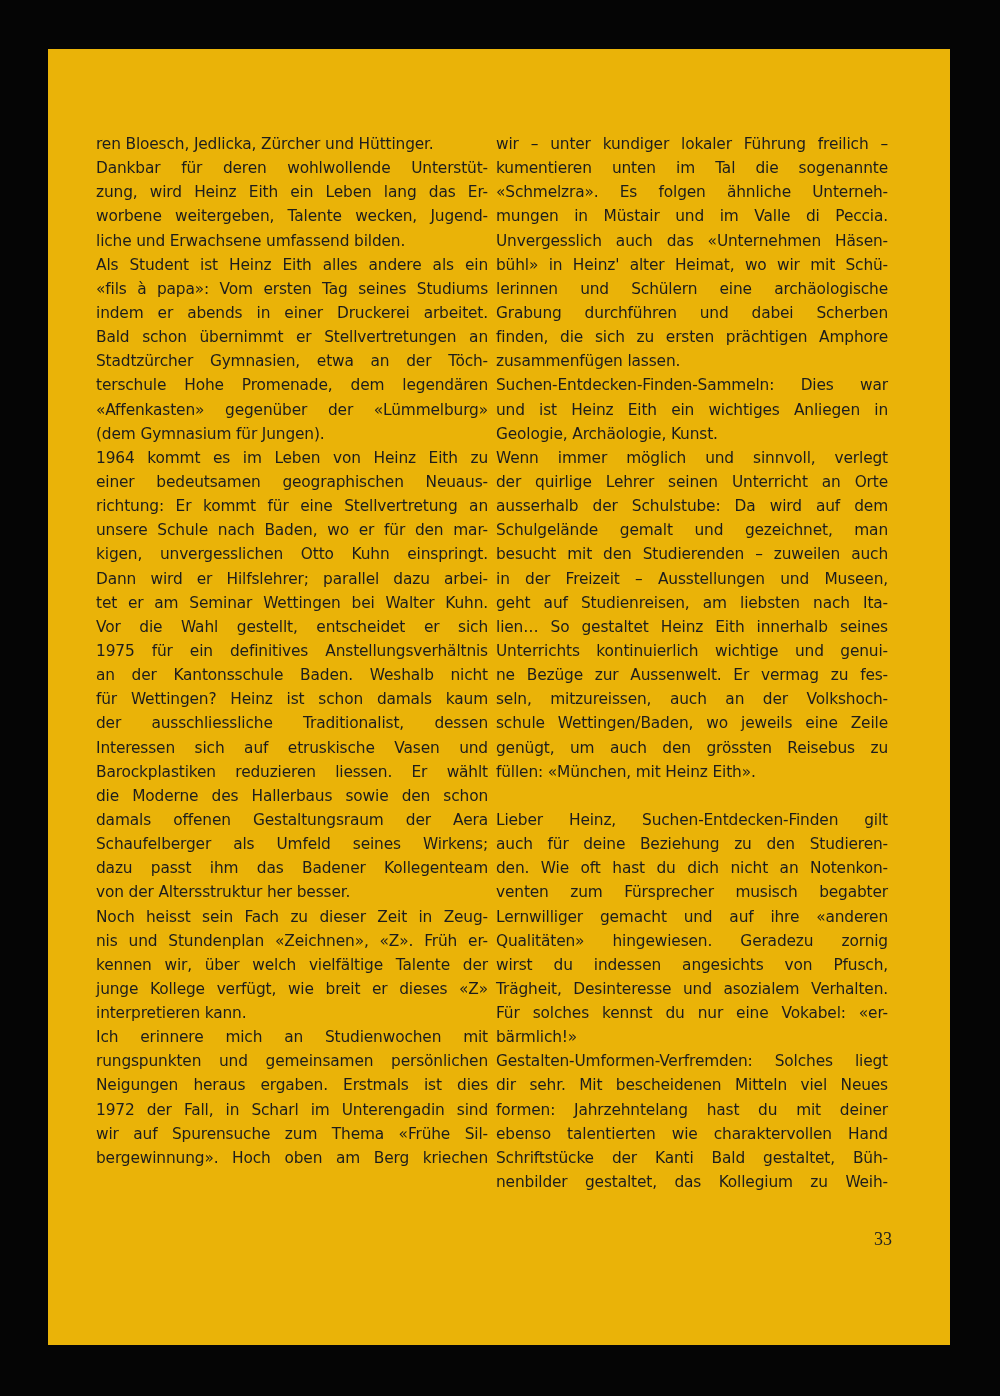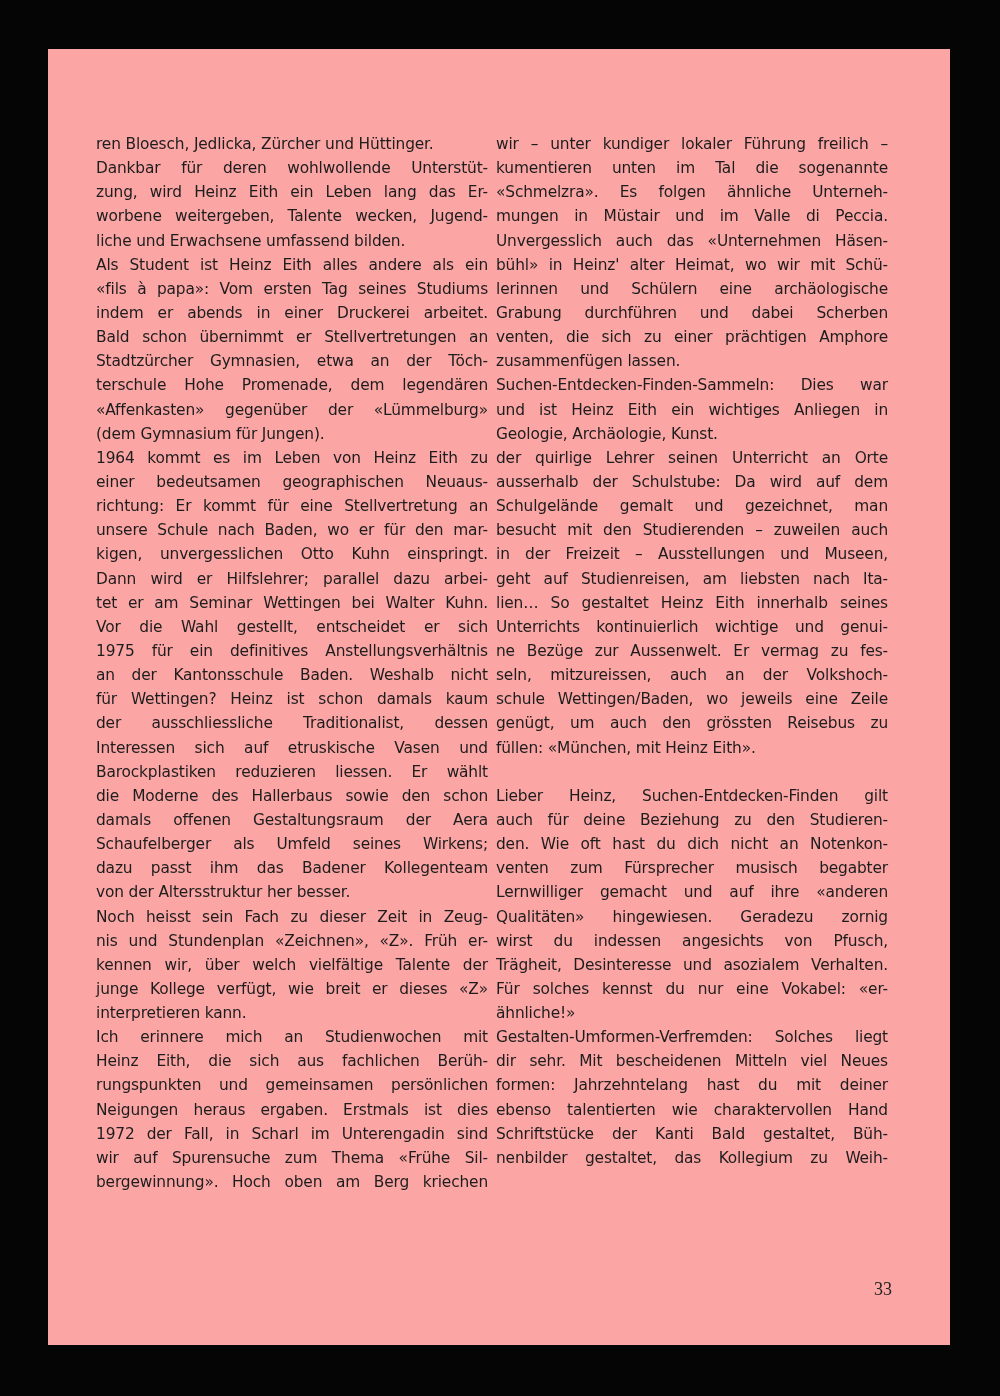--- a/index.html
+++ b/index.html
@@ -9,21 +9,21 @@
     height: 1396px;
     background: #050505;
     overflow: hidden;
   }
   .page {
     position: absolute;
     left: 48px;
     top: 49px;
     width: 902px;
     height: 1296px;
-    background: #fca5a5;
+    background: #eab308;
   }
   .col {
     position: absolute;
     top: 83px;
     width: 392px;
     font-family: "DejaVu Sans", sans-serif;
     font-size: 15.4px;
     line-height: 24.15px;
     color: #1d1d1d;
     letter-spacing: -0.15px;
@@ -38,21 +38,21 @@
     height: 24.15px;
     overflow: visible;
   }
   .line.last {
     text-align-last: left;
   }
   .line.blank { height: 24.15px; }
   .page-number {
     position: absolute;
     left: 826px;
-    top: 1230px;
+    top: 1180px;
     font-family: "Liberation Serif", serif;
     font-size: 18px;
     color: #222;
   }
 </style>
 </head>
 <body>
 
 <div class="page">
   <div class="col col-left" id="col-left">
@@ -87,41 +87,41 @@
       <span class="line">damals offenen Gestaltungsraum der Aera</span>
       <span class="line">Schaufelberger als Umfeld seines Wirkens;</span>
       <span class="line">dazu passt ihm das Badener Kollegenteam</span>
       <span class="line last">von der Altersstruktur her besser.</span>
       <span class="line">Noch heisst sein Fach zu dieser Zeit in Zeug-</span>
       <span class="line">nis und Stundenplan «Zeichnen», «Z». Früh er-</span>
       <span class="line">kennen wir, über welch vielfältige Talente der</span>
       <span class="line">junge Kollege verfügt, wie breit er dieses «Z»</span>
       <span class="line last">interpretieren kann.</span>
       <span class="line">Ich erinnere mich an Studienwochen mit</span>
-      <span class="line">Heinz Eith, die sich aus fachlichen Berüh-</span>
       <span class="line">rungspunkten und gemeinsamen persönlichen</span>
       <span class="line">Neigungen heraus ergaben. Erstmals ist dies</span>
       <span class="line">1972 der Fall, in Scharl im Unterengadin sind</span>
       <span class="line">wir auf Spurensuche zum Thema «Frühe Sil-</span>
       <span class="line">bergewinnung». Hoch oben am Berg kriechen</span>
     </div>
   <div class="col col-right" id="col-right">
       <span class="line">wir – unter kundiger lokaler Führung freilich –</span>
       <span class="line">kumentieren unten im Tal die sogenannte</span>
       <span class="line">«Schmelzra». Es folgen ähnliche Unterneh-</span>
       <span class="line">mungen in Müstair und im Valle di Peccia.</span>
       <span class="line">Unvergesslich auch das «Unternehmen Häsen-</span>
       <span class="line">bühl» in Heinz' alter Heimat, wo wir mit Schü-</span>
       <span class="line">lerinnen und Schülern eine archäologische</span>
       <span class="line">Grabung durchführen und dabei Scherben</span>
-      <span class="line">venten, die sich zu einer prächtigen Amphore</span>
+      <span class="line">finden, die sich zu ersten prächtigen Amphore</span>
       <span class="line last">zusammenfügen lassen.</span>
       <span class="line">Suchen-Entdecken-Finden-Sammeln: Dies war</span>
       <span class="line">und ist Heinz Eith ein wichtiges Anliegen in</span>
       <span class="line last">Geologie, Archäologie, Kunst.</span>
+      <span class="line">Wenn immer möglich und sinnvoll, verlegt</span>
       <span class="line">der quirlige Lehrer seinen Unterricht an Orte</span>
       <span class="line">ausserhalb der Schulstube: Da wird auf dem</span>
       <span class="line">Schulgelände gemalt und gezeichnet, man</span>
       <span class="line">besucht mit den Studierenden – zuweilen auch</span>
       <span class="line">in der Freizeit – Ausstellungen und Museen,</span>
       <span class="line">geht auf Studienreisen, am liebsten nach Ita-</span>
       <span class="line">lien… So gestaltet Heinz Eith innerhalb seines</span>
       <span class="line">Unterrichts kontinuierlich wichtige und genui-</span>
       <span class="line">ne Bezüge zur Aussenwelt. Er vermag zu fes-</span>
       <span class="line">seln, mitzureissen, auch an der Volkshoch-</span>
@@ -131,21 +131,21 @@
       <span class="line blank">&nbsp;</span>
       <span class="line">Lieber Heinz, Suchen-Entdecken-Finden gilt</span>
       <span class="line">auch für deine Beziehung zu den Studieren-</span>
       <span class="line">den. Wie oft hast du dich nicht an Notenkon-</span>
       <span class="line">venten zum Fürsprecher musisch begabter</span>
       <span class="line">Lernwilliger gemacht und auf ihre «anderen</span>
       <span class="line">Qualitäten» hingewiesen. Geradezu zornig</span>
       <span class="line">wirst du indessen angesichts von Pfusch,</span>
       <span class="line">Trägheit, Desinteresse und asozialem Verhalten.</span>
       <span class="line">Für solches kennst du nur eine Vokabel: «er-</span>
-      <span class="line last">ähnliche!»</span>
+      <span class="line last">bärmlich!»</span>
       <span class="line">Gestalten-Umformen-Verfremden: Solches liegt</span>
       <span class="line">dir sehr. Mit bescheidenen Mitteln viel Neues</span>
       <span class="line">formen: Jahrzehntelang hast du mit deiner</span>
       <span class="line">ebenso talentierten wie charaktervollen Hand</span>
       <span class="line">Schriftstücke der Kanti Bald gestaltet, Büh-</span>
       <span class="line">nenbilder gestaltet, das Kollegium zu Weih-</span>
     </div>
   <div class="page-number">33</div>
 </div>
 

